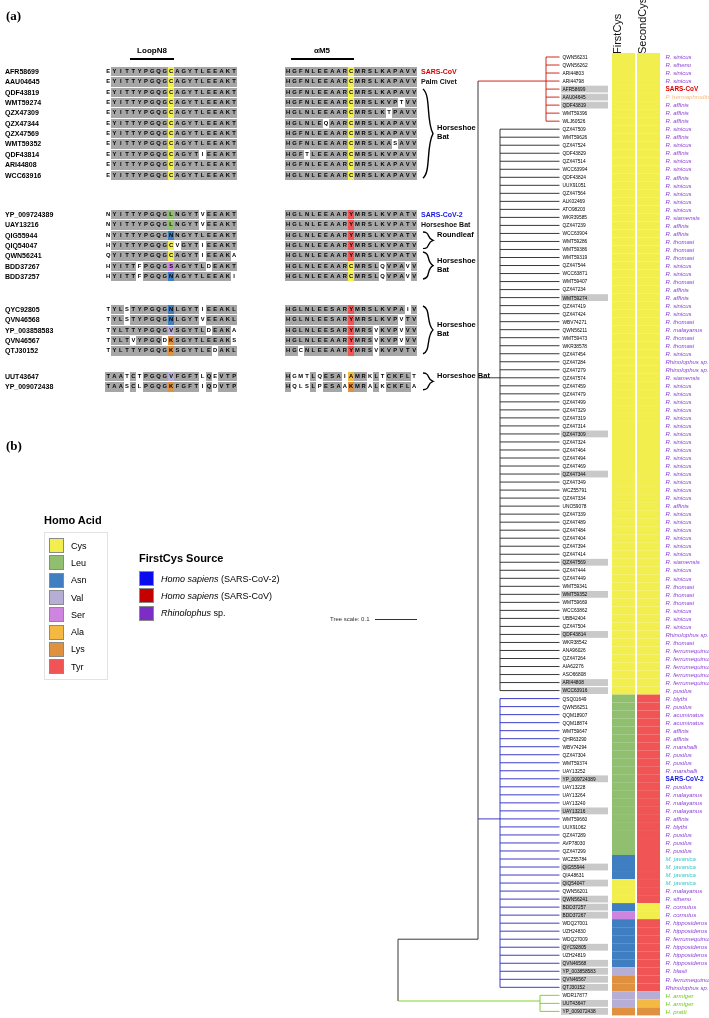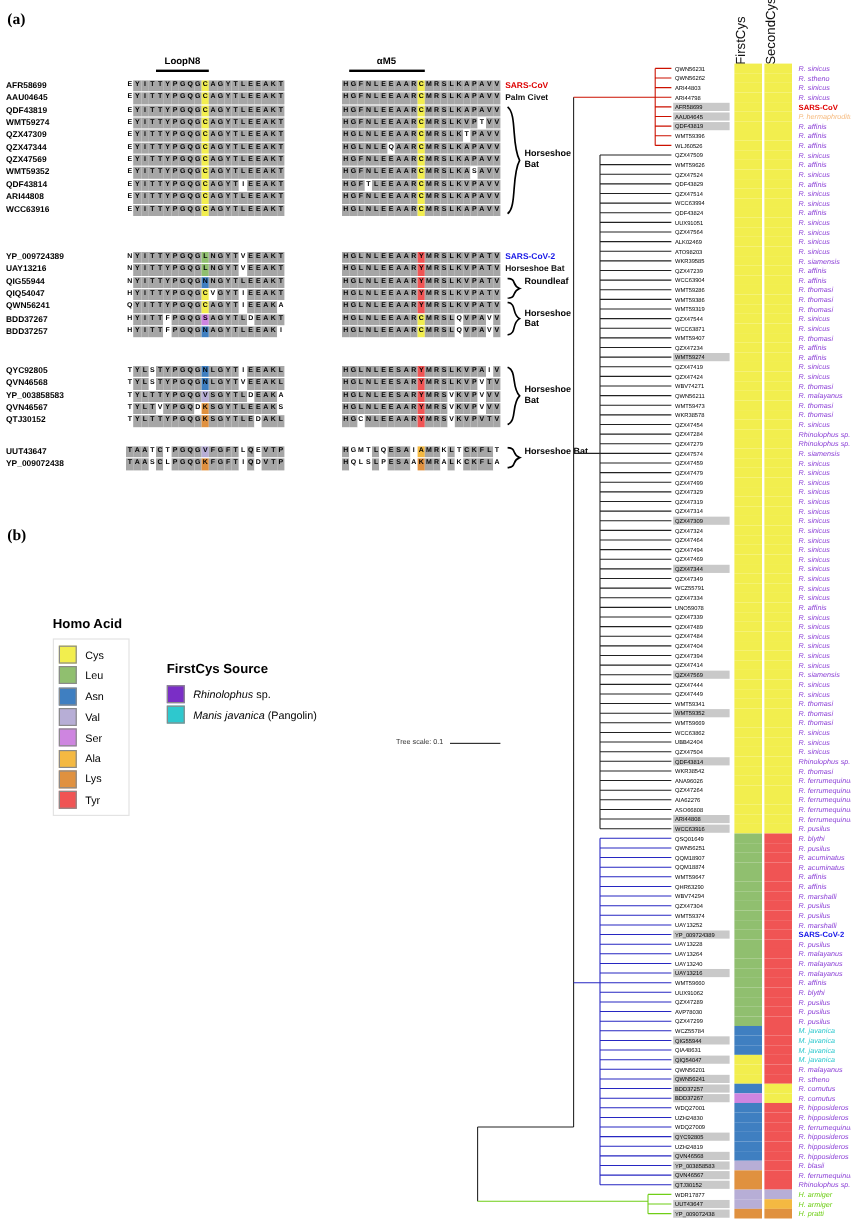--- a/index.html
+++ b/index.html
@@ -226,26 +226,30 @@
           <span class="swatch" style="background: rgb(240, 84, 84);"></span>
           <span class="leg-text">Tyr</span>
         </div>
       </div>
   </div>
 
   <div id="legend-source">
     <div class="leg-title">FirstCys Source</div>
     <div class="items">
         <div class="leg-item">
+          <span class="swatch" style="background: rgb(10, 10, 238);"></span>
+          <span class="leg-text"><i>Homo sapiens</i> (SARS-CoV-2)</span>
+        </div>
+        <div class="leg-item">
+          <span class="swatch" style="background: rgb(196, 0, 0);"></span>
+          <span class="leg-text"><i>Homo sapiens</i> (SARS-CoV)</span>
+        </div>
+        <div class="leg-item">
           <span class="swatch" style="background: rgb(122, 46, 198);"></span>
           <span class="leg-text"><i>Rhinolophus</i> sp.</span>
-        </div>
-        <div class="leg-item">
-          <span class="swatch" style="background: rgb(46, 200, 206);"></span>
-          <span class="leg-text"><i>Manis javanica</i> (Pangolin)</span>
         </div>
       </div>
   </div>
 
   <div id="treescale">
     <span>Tree scale: 0.1</span>
     <div class="bar"></div>
   </div>
 
   <svg id="tree" width="709" height="1018" viewBox="0 0 709 1018">

